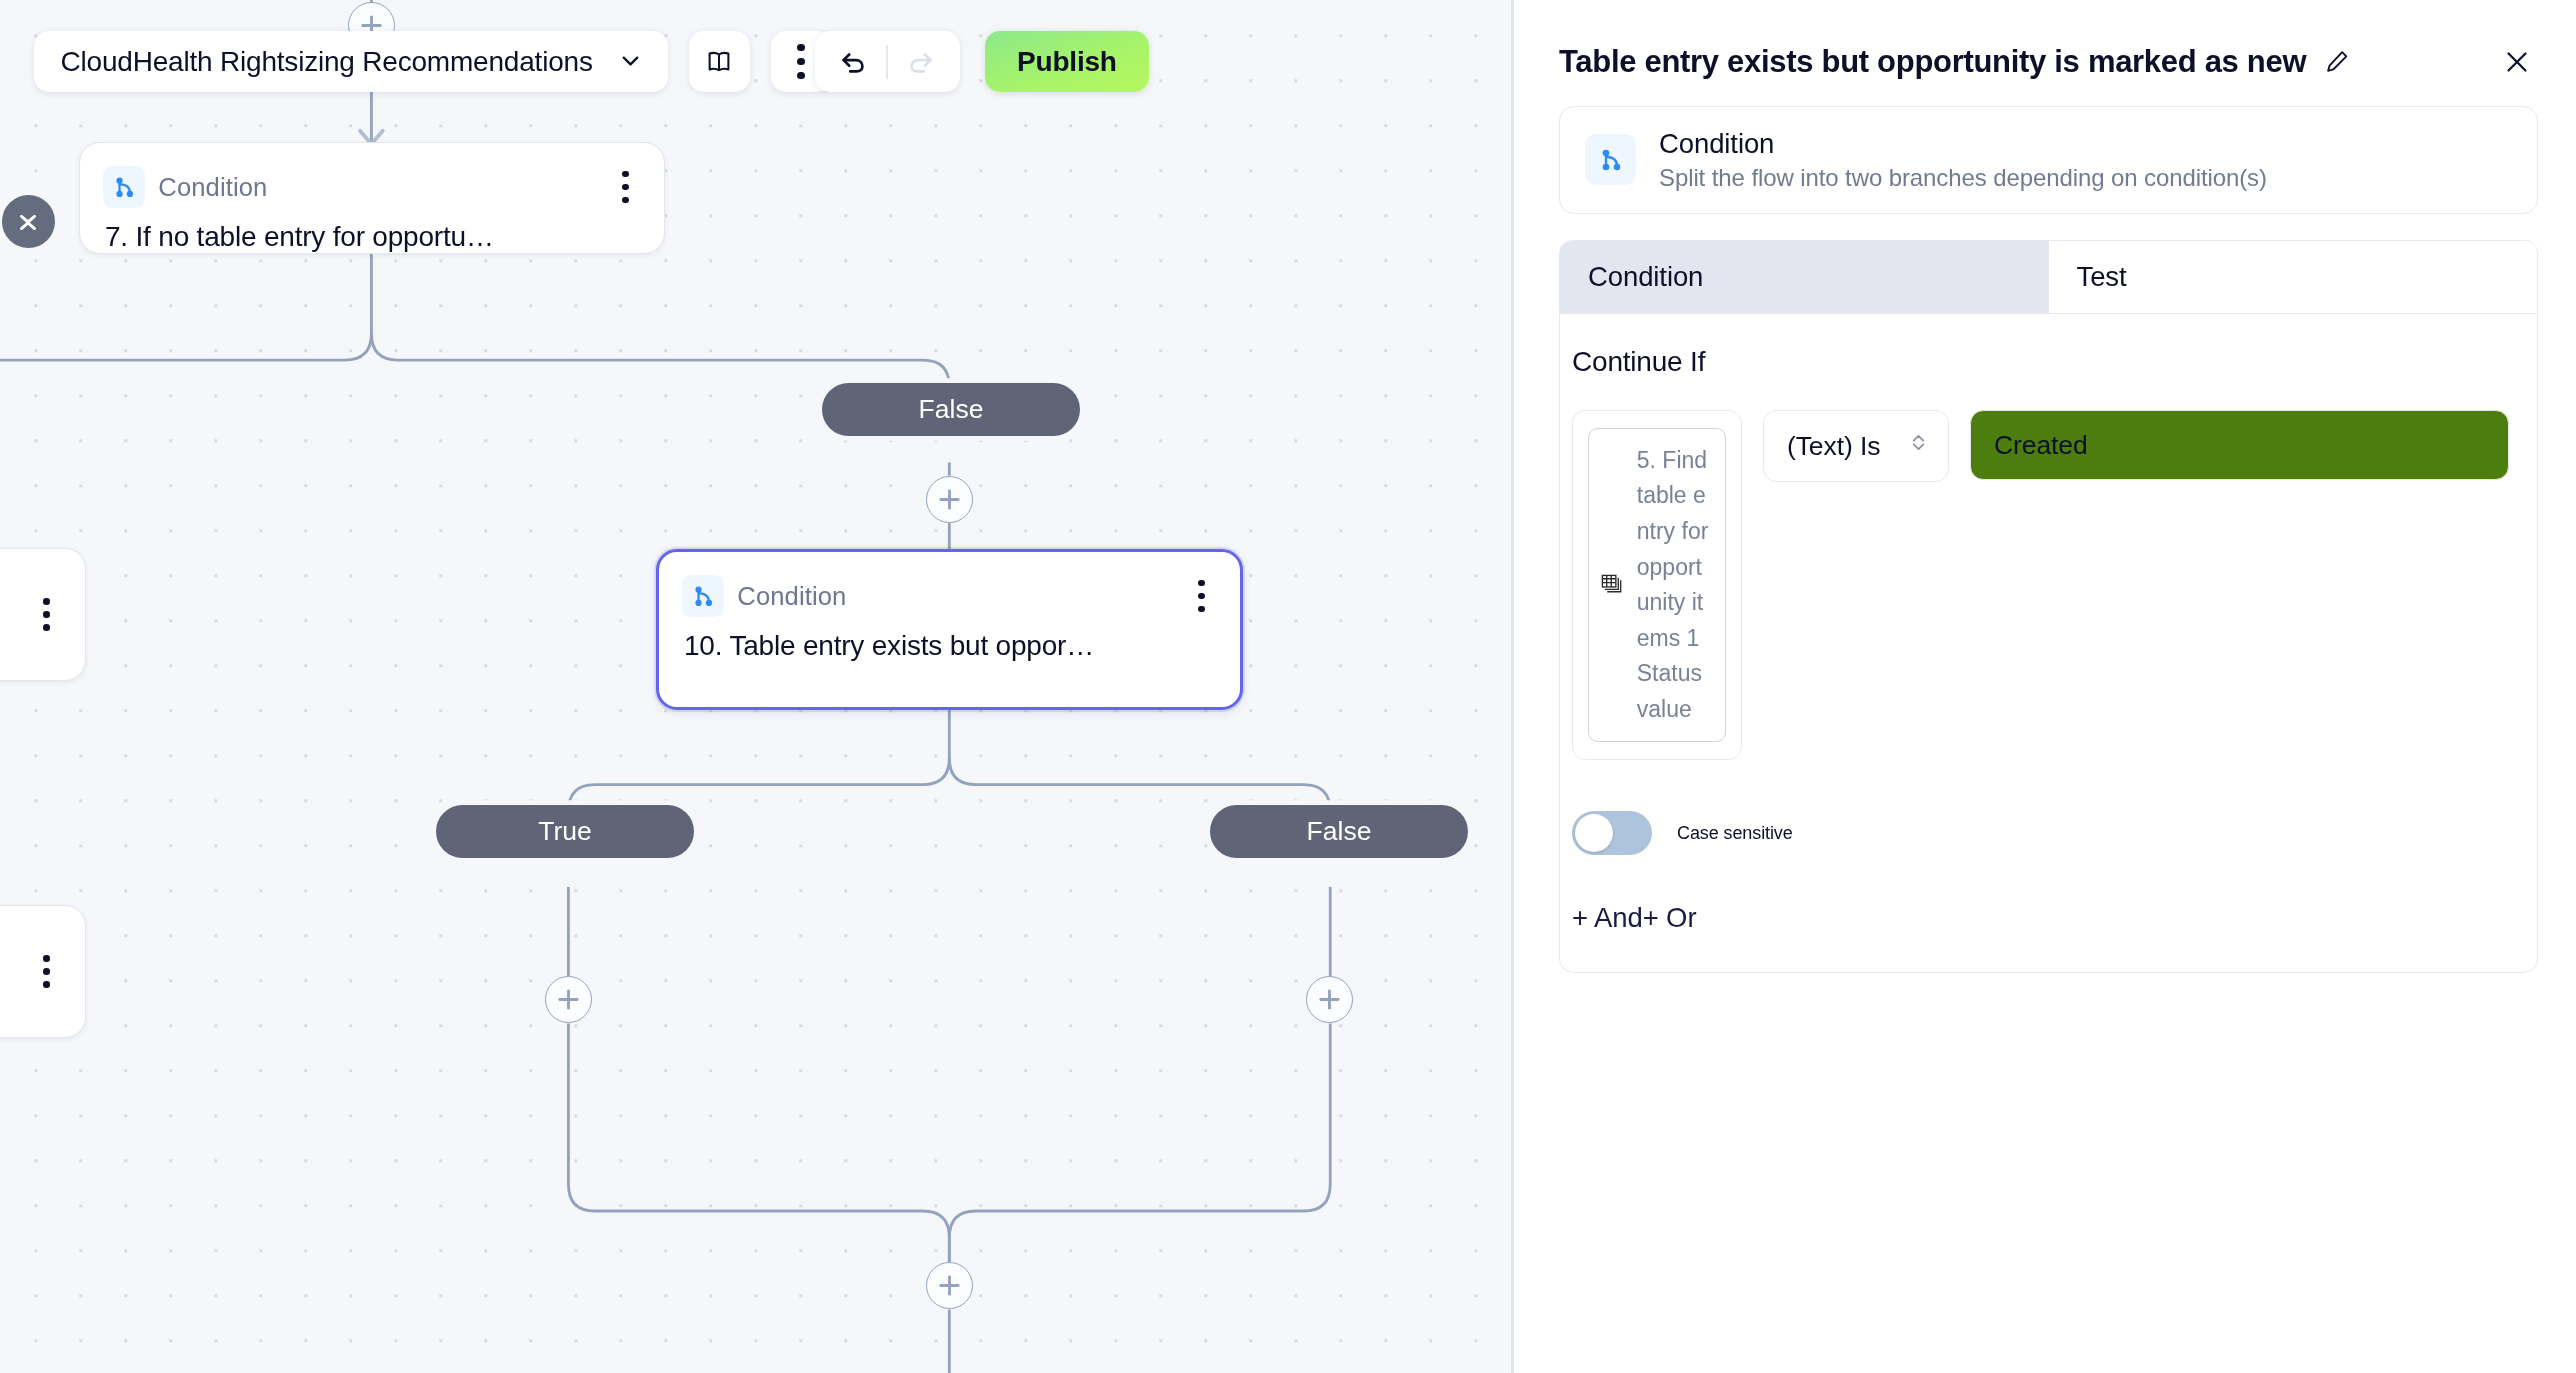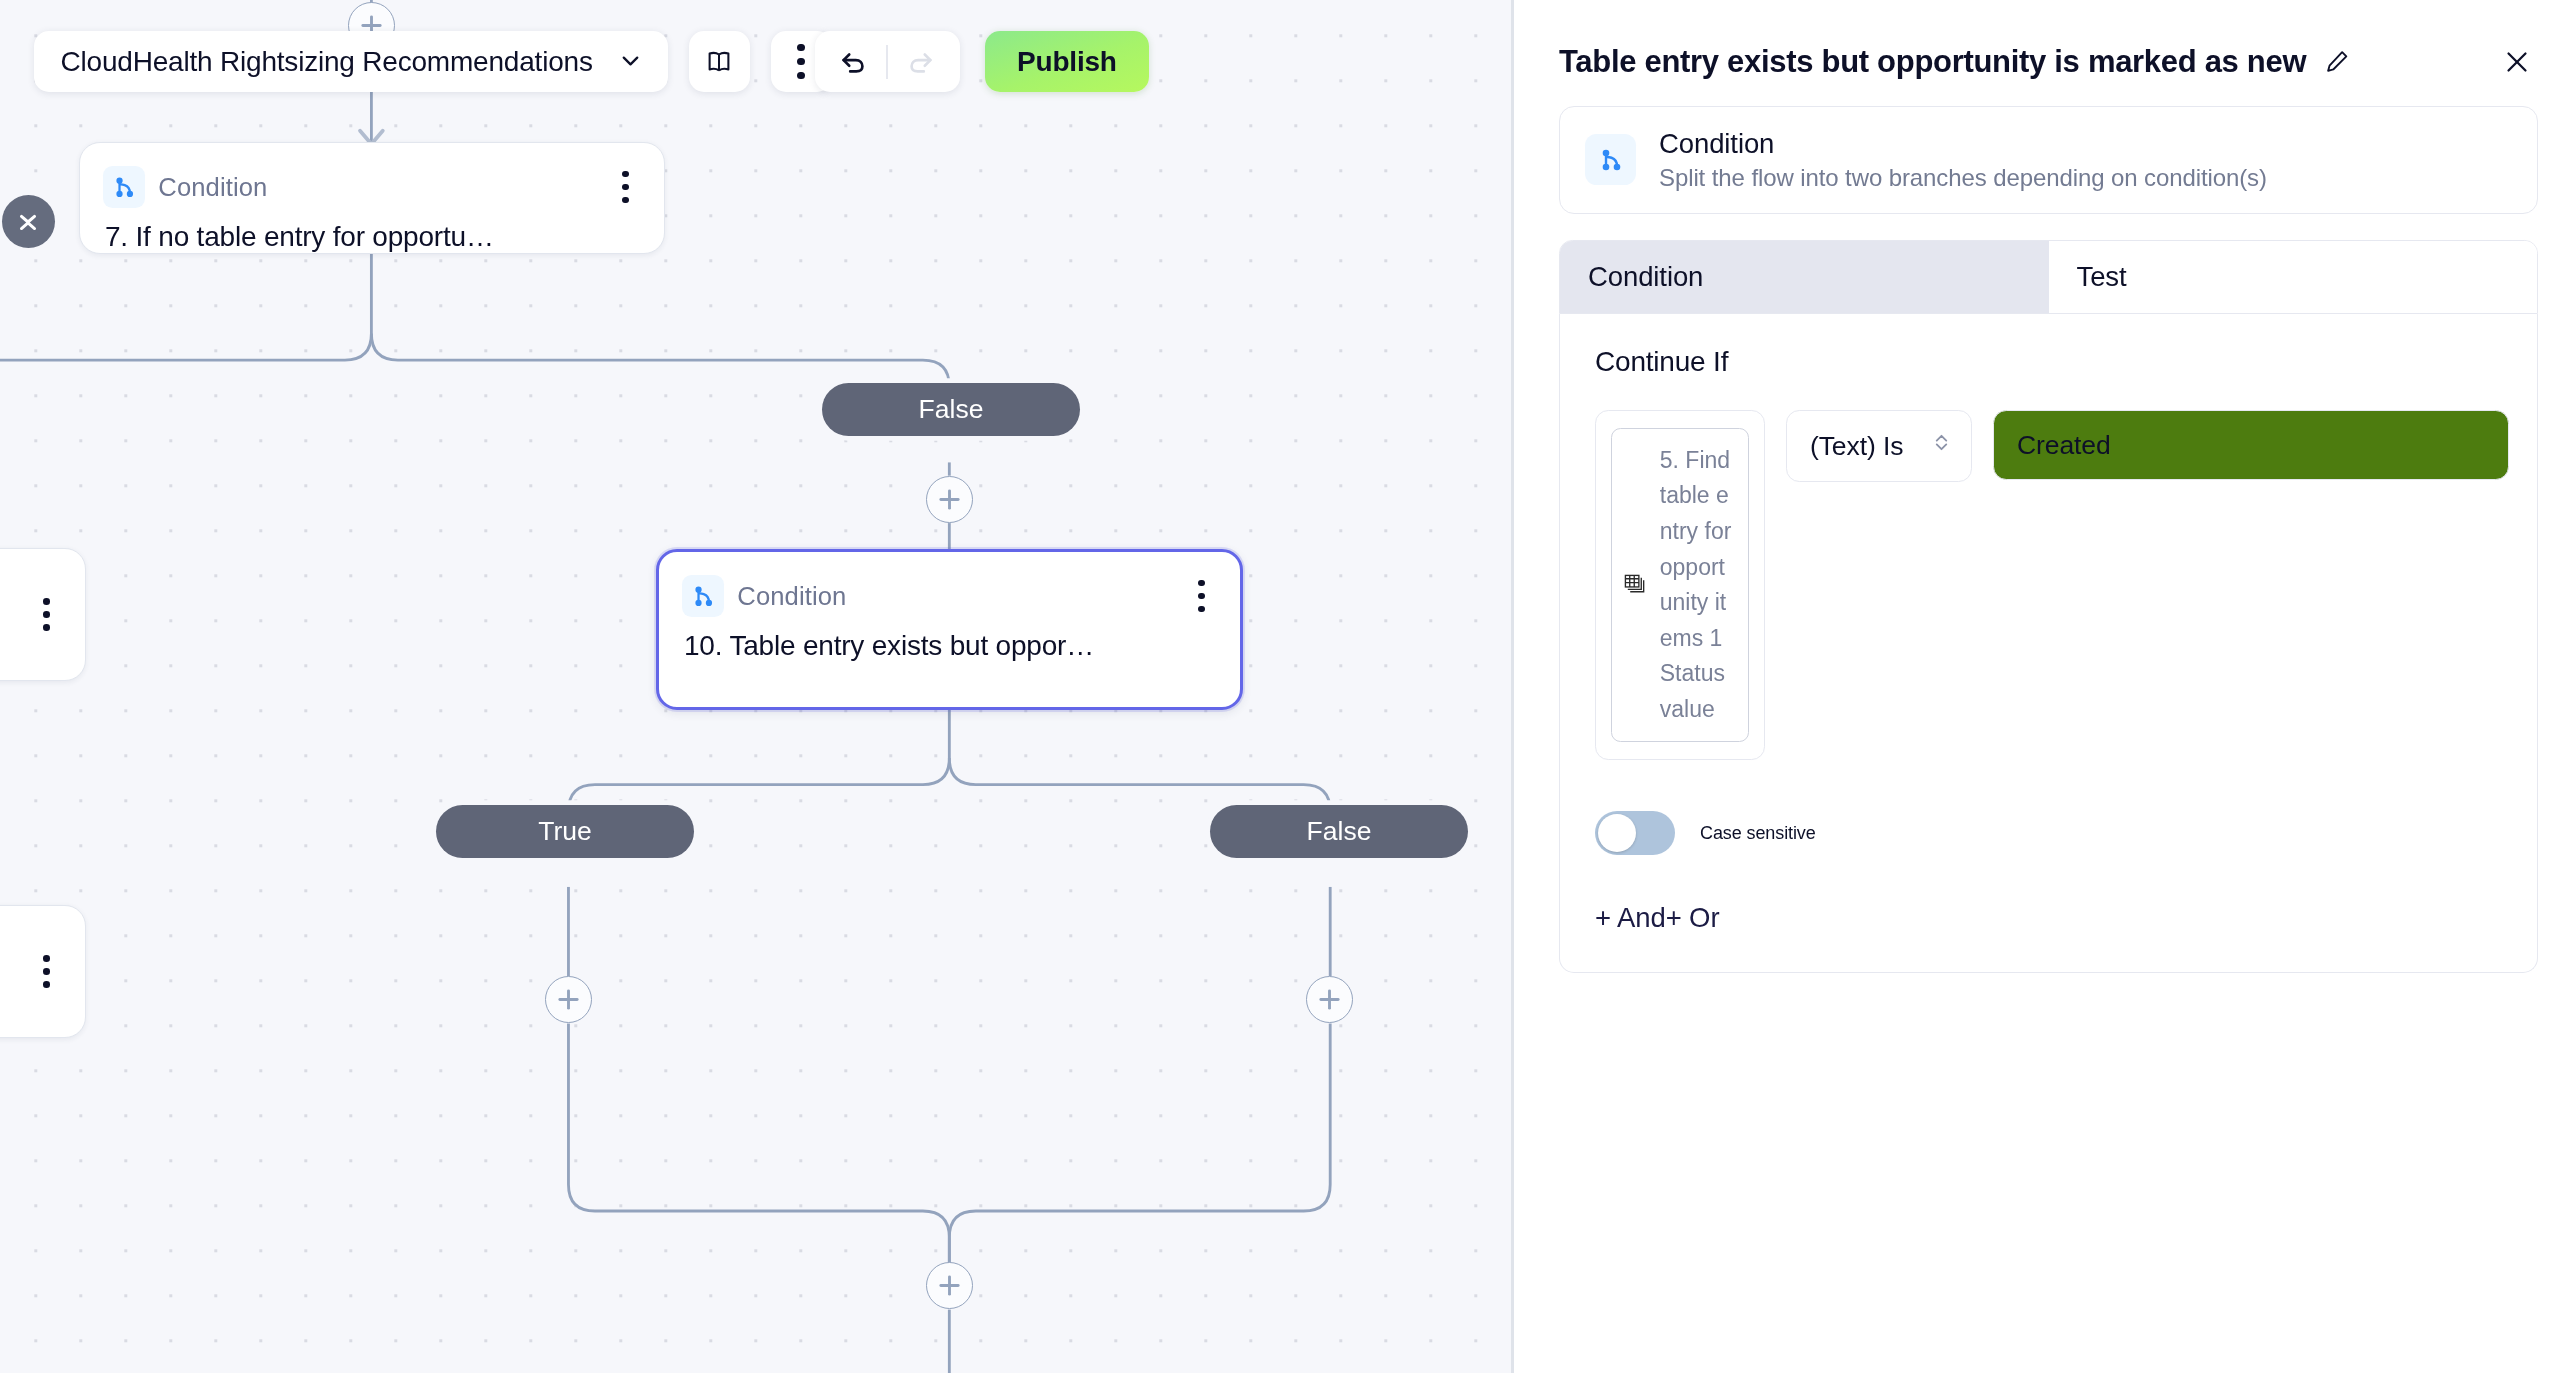--- a/index.html
+++ b/index.html
@@ -226,21 +226,21 @@
     cursor:pointer;
     background:#ffffff;
     letter-spacing:-0.1px;
   }
   .tab.active{ background:#e4e6ef; }
 
   .section-box{
     border:1.4px solid #e6e8f0;
     border-top:none;
     border-radius:0 0 15px 15px;
-    padding:32px 28px 38px 35px;
+    padding:32px 28px 38px 12px;
   }
   .section-label{
     font-size:28px;color:#0d1028; letter-spacing:-0.2px;
     margin-bottom:32px;
   }
   .cond-row{ display:flex; align-items:flex-start; gap:21px; }
 
   .token-box{
     width:170px; min-height:208px;
     border:1.4px solid #e6e8f0;

